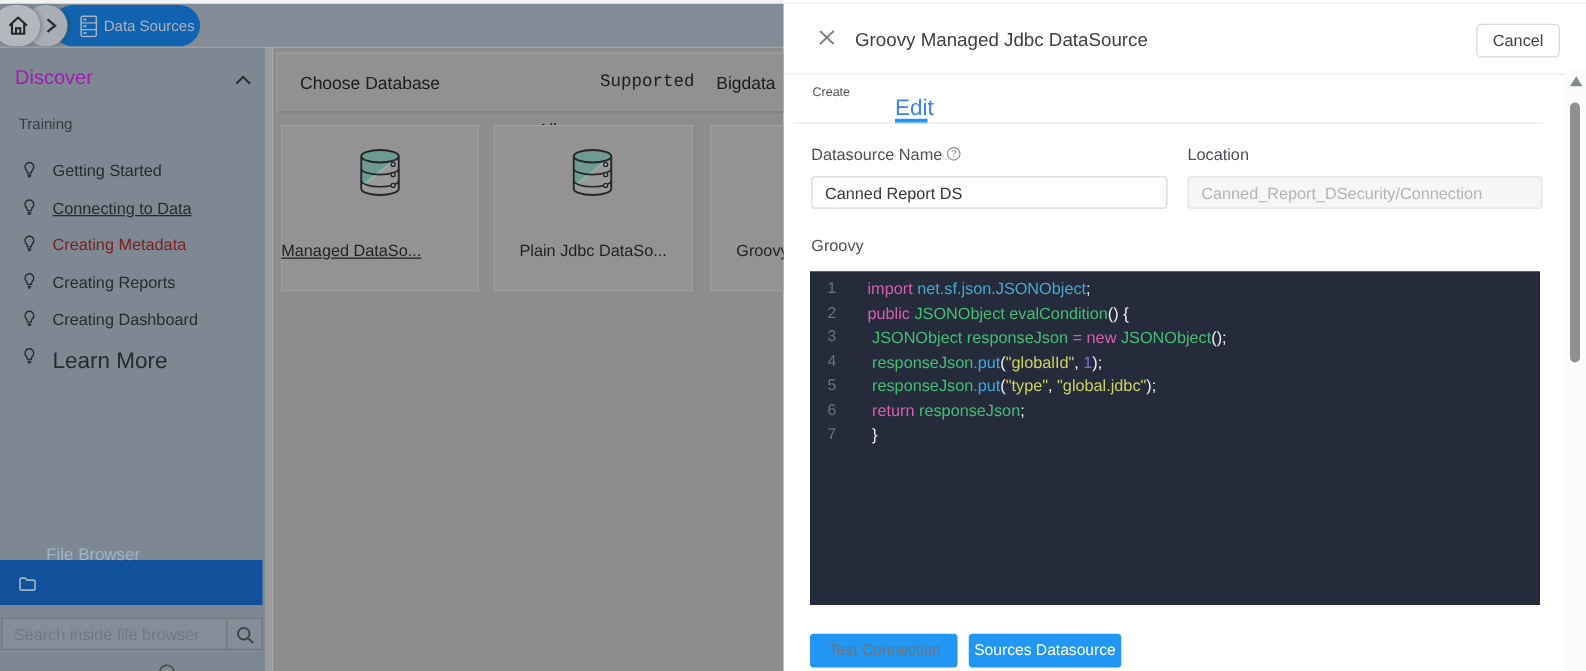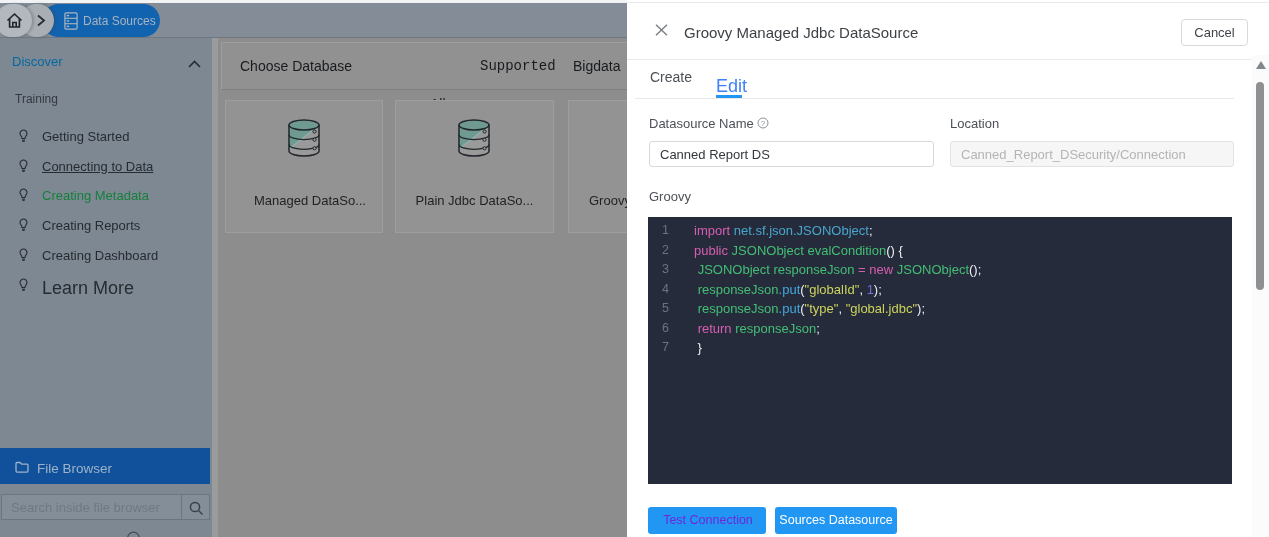--- a/index.html
+++ b/index.html
@@ -38,29 +38,29 @@
   <polyline points="2,1.5 8,6.5 2,11.5" fill="none" stroke="#2a2f35" stroke-width="1.9"></polyline>
 </svg>
 
 <div class="abs" style="left:-5px;top:4px;width:37px;height:33px;background:#b3b8be;border-radius:17px;box-shadow:2px 0 3px rgba(60,65,70,0.3);"></div>
 <svg class="abs" style="left:6px;top:12px;" width="17" height="17" viewBox="0 0 17 17">
   <path d="M2 8 L8.5 2 L15 8" fill="none" stroke="#22262b" stroke-width="1.7" stroke-linecap="round" stroke-linejoin="round"></path>
   <path d="M3.6 7 L3.6 15 L13.4 15 L13.4 7" fill="none" stroke="#22262b" stroke-width="1.7" stroke-linejoin="round"></path>
   <path d="M6.8 15 L6.8 10.5 L10.2 10.5 L10.2 15" fill="none" stroke="#22262b" stroke-width="1.6"></path>
 </svg>
 
-<div class="abs" style="left:12px;top:54px;font-size:13px;color:#0369a1;">Discover</div>
+<div class="abs" style="left:12px;top:54px;font-size:16px;color:#a21caf;">Discover</div>
 <svg class="abs" style="left:188px;top:60px;" width="13" height="8" viewBox="0 0 13 8">
   <polyline points="1,7 6.5,1.5 12,7" fill="none" stroke="#262b31" stroke-width="1.6"></polyline>
 </svg>
 <div class="abs" style="left:15px;top:92px;font-size:12px;color:#343a41;">Training</div>
 
 <div class="abs" style="left:42px;top:129px;font-size:13px;color:#262b31;">Getting Started</div>
 <div class="abs" style="left:42px;top:159px;font-size:13px;color:#262b31;text-decoration:underline;">Connecting to Data</div>
-<div class="abs" style="left:42px;top:188px;font-size:13px;color:#15803d;text-align:center;">Creating Metadata</div>
+<div class="abs" style="left:42px;top:188px;font-size:13px;color:#7f1d1d;text-align:center;">Creating Metadata</div>
 <div class="abs" style="left:42px;top:218px;font-size:13px;color:#262b31;">Creating Reports</div>
 <div class="abs" style="left:42px;top:248px;font-size:13px;color:#262b31;">Creating Dashboard</div>
 <div class="abs" style="left:42px;top:278px;font-size:18px;color:#262b31;">Learn More</div>
 
 <svg class="abs" style="left:19px;top:129px;" width="9" height="13" viewBox="0 0 9 13">
   <path d="M4.5 1 a3.5 3.5 0 0 1 3.5 3.5 c0 1.6 -1.1 2.4 -1.6 3.4 l-0.4 1.6 h-3 l-0.4 -1.6 c-0.5 -1 -1.6 -1.8 -1.6 -3.4 A3.5 3.5 0 0 1 4.5 1 Z" fill="none" stroke="#262b31" stroke-width="1.1"></path>
   <line x1="3" y1="11.2" x2="6" y2="11.2" stroke="#262b31" stroke-width="1.1"></line>
   <line x1="3.4" y1="12.4" x2="5.6" y2="12.4" stroke="#262b31" stroke-width="1.1"></line>
 </svg>
 <svg class="abs" style="left:19px;top:159px;" width="9" height="13" viewBox="0 0 9 13">
@@ -86,21 +86,21 @@
 <svg class="abs" style="left:19px;top:278px;" width="9" height="13" viewBox="0 0 9 13">
   <path d="M4.5 1 a3.5 3.5 0 0 1 3.5 3.5 c0 1.6 -1.1 2.4 -1.6 3.4 l-0.4 1.6 h-3 l-0.4 -1.6 c-0.5 -1 -1.6 -1.8 -1.6 -3.4 A3.5 3.5 0 0 1 4.5 1 Z" fill="none" stroke="#262b31" stroke-width="1.1"></path>
   <line x1="3" y1="11.2" x2="6" y2="11.2" stroke="#262b31" stroke-width="1.1"></line>
   <line x1="3.4" y1="12.4" x2="5.6" y2="12.4" stroke="#262b31" stroke-width="1.1"></line>
 </svg>
 
 <div class="abs" style="left:0;top:448px;width:210px;height:36px;background:#11519b;"></div>
 <svg class="abs" style="left:15px;top:461px;" width="14" height="12" viewBox="0 0 14 12">
   <path d="M1 2.5 a1 1 0 0 1 1 -1 h3.2 l1.4 1.6 h5.4 a1 1 0 0 1 1 1 v6 a1 1 0 0 1 -1 1 h-10 a1 1 0 0 1 -1 -1 Z" fill="none" stroke="#9db3c9" stroke-width="1.3"></path>
 </svg>
-<div class="abs" style="left:37px;top:461px;font-size:13.5px;color:#9db3c9;">File Browser</div>
+<div class="abs" style="left:37px;top:436px;font-size:13.5px;color:#9db3c9;">File Browser</div>
 
 <div class="abs" style="left:1px;top:494px;width:181px;height:26px;background:#848e99;border:1px solid #6d757e;"></div>
 <div class="abs" style="left:181px;top:494px;width:29px;height:26px;background:#848e99;border:1px solid #6d757e;"></div>
 <div class="abs" style="left:11px;top:500px;font-size:13px;color:#6f7984;">Search inside file browser</div>
 <svg class="abs" style="left:189px;top:501px;" width="15" height="15" viewBox="0 0 15 15">
   <circle cx="6" cy="6" r="4.6" fill="none" stroke="#394048" stroke-width="1.5"></circle>
   <line x1="9.5" y1="9.5" x2="13.5" y2="13.5" stroke="#394048" stroke-width="1.5"></line>
 </svg>
 
 <svg class="abs" style="left:127px;top:531px;" width="13" height="6" viewBox="0 0 13 6">
@@ -135,37 +135,37 @@
   <path d="M2 30 L30 8" stroke="#8fb0a9" stroke-width="1.5" fill="none"></path>
   <ellipse cx="17" cy="6" rx="15" ry="5" fill="#6e9a91" stroke="#22262a" stroke-width="1.5"></ellipse>
   <path d="M2 15.7 a15 5 0 0 0 30 0" fill="none" stroke="#22262a" stroke-width="1.3"></path>
   <path d="M2 25.4 a15 5 0 0 0 30 0" fill="none" stroke="#22262a" stroke-width="1.3"></path>
   <path d="M2 6 v26 a15 5 0 0 0 30 0 v-26" fill="none" stroke="#22262a" stroke-width="1.5"></path>
   <circle cx="27.5" cy="12.5" r="1.6" fill="#9a9a9a" stroke="#22262a" stroke-width="1"></circle>
   <circle cx="27.5" cy="20.7" r="1.6" fill="#9a9a9a" stroke="#22262a" stroke-width="1"></circle>
   <circle cx="27.5" cy="29.3" r="1.6" fill="#9a9a9a" stroke="#22262a" stroke-width="1"></circle>
 </svg>
 
-<div class="abs" style="left:225px;top:193px;width:141px;text-align:right;font-size:13px;color:#1e2021;">Managed DataSo...</div>
+<div class="abs" style="left:225px;top:193px;width:141px;text-align:left;font-size:13px;color:#1e2021;text-decoration:underline;">Managed DataSo...</div>
 <div class="abs" style="left:395px;top:193px;width:159px;text-align:center;font-size:13px;color:#1e2021;">Plain Jdbc DataSo...</div>
 <div class="abs" style="left:589px;top:193px;font-size:13px;color:#1e2021;">Groovy</div>
 
 <div class="abs" style="left:627px;top:0;width:642px;height:537px;background:#ffffff;"></div>
 <div class="abs" style="left:627px;top:2px;width:642px;height:1px;background:#ebebeb;"></div>
 
 <svg class="abs" style="left:655px;top:24px;" width="13" height="12" viewBox="0 0 13 12">
   <line x1="1" y1="0.8" x2="12" y2="11.2" stroke="#7d8286" stroke-width="1.5"></line>
   <line x1="12" y1="0.8" x2="1" y2="11.2" stroke="#7d8286" stroke-width="1.5"></line>
 </svg>
 <div class="abs" style="left:684px;top:24px;font-size:15px;color:#3d4247;">Groovy Managed Jdbc DataSource</div>
 <div class="abs" style="left:1181px;top:19px;width:67px;height:27px;border:1px solid #d9d9d9;border-radius:4px;background:#fff;"></div>
 <div class="abs" style="left:1181px;top:25px;width:67px;text-align:center;font-size:13px;color:#3f444a;">Cancel</div>
 <div class="abs" style="left:627px;top:59px;width:625px;height:1px;background:#ebebeb;"></div>
 
-<div class="abs" style="left:650px;top:69px;font-size:14px;color:#4a5056;">Create</div>
+<div class="abs" style="left:650px;top:69px;font-size:10px;color:#4a5056;">Create</div>
 <div class="abs" style="left:716px;top:76px;font-size:18px;color:#3b82f6;">Edit</div>
 <div class="abs" style="left:716px;top:95px;width:26px;height:4px;background:#2196f3;"></div>
 <div class="abs" style="left:635px;top:98px;width:599px;height:1px;background:#e9e9e9;"></div>
 
 <div class="abs" style="left:649px;top:116px;font-size:13px;color:#4b5157;">Datasource Name</div>
 <svg class="abs" style="left:757px;top:117px;" width="12" height="12" viewBox="0 0 12 12">
   <circle cx="6" cy="6" r="5" fill="none" stroke="#8b9096" stroke-width="1"></circle>
   <text x="6" y="8.8" font-size="8" fill="#8b9096" text-anchor="middle" font-family="Liberation Sans">?</text>
 </svg>
 <div class="abs" style="left:950px;top:116px;font-size:13px;color:#4b5157;">Location</div>
@@ -177,19 +177,19 @@
 
 <div class="abs" style="left:649px;top:189px;font-size:13px;color:#4b5157;">Groovy</div>
 
 <div class="abs" style="left:648px;top:217px;width:584px;height:267px;background:#262b3c;"></div>
 <div class="abs" style="left:648px;top:221px;width:584px;height:263px;overflow:hidden;font-size:13px;line-height:19.5px;color:#eef0f2;">
   <div style="position:absolute;left:0;top:0;width:21px;text-align:right;color:#6b7280;font-size:12.5px;">1<br>2<br>3<br>4<br>5<br>6<br>7</div>
   <div style="position:absolute;left:46px;top:0;white-space:pre;"><span style="color:#d55fae">import</span> <span style="color:#48a7cd">net.sf.json.JSONObject</span>;<br><span style="color:#d55fae">public</span> <span style="color:#43bf74">JSONObject evalCondition</span>() {<br> <span style="color:#43bf74">JSONObject responseJson</span> <span style="color:#d55fae">=</span> <span style="color:#d55fae">new</span> <span style="color:#43bf74">JSONObject</span>();<br> <span style="color:#43bf74">responseJson</span><span style="color:#41a8dc">.put</span>(<span style="color:#ccd35a">"globalId"</span>, <span style="color:#7a6fd4">1</span>);<br> <span style="color:#43bf74">responseJson</span><span style="color:#41a8dc">.put</span>(<span style="color:#ccd35a">"type"</span>, <span style="color:#ccd35a">"global.jdbc"</span>);<br> <span style="color:#d55fae">return</span> <span style="color:#43bf74">responseJson</span>;<br> }</div>
 </div>
 
 <div class="abs" style="left:648px;top:507px;width:118px;height:27px;background:#2196f3;border-radius:3px;"></div>
-<div class="abs" style="left:648px;top:513px;width:120px;text-align:center;font-size:12.5px;color:#6d28d9;">Test Connection</div>
+<div class="abs" style="left:648px;top:513px;width:120px;text-align:center;font-size:12.5px;color:#737373;">Test Connection</div>
 <div class="abs" style="left:775px;top:507px;width:122px;height:27px;background:#2196f3;border-radius:3px;"></div>
 <div class="abs" style="left:775px;top:513px;width:122px;text-align:center;font-size:12.5px;color:#fff;">Sources Datasource</div>
 
 <div class="abs" style="left:1252px;top:55px;width:17px;height:482px;background:#fbfbfb;"></div>
 <div class="abs" style="left:1256px;top:61px;width:0;height:0;border-left:5px solid transparent;border-right:5px solid transparent;border-bottom:8px solid #82878c;"></div>
 <div class="abs" style="left:1256px;top:82px;width:8px;height:208px;background:#8f9092;border-radius:4px;"></div>
 
 </body></html>

